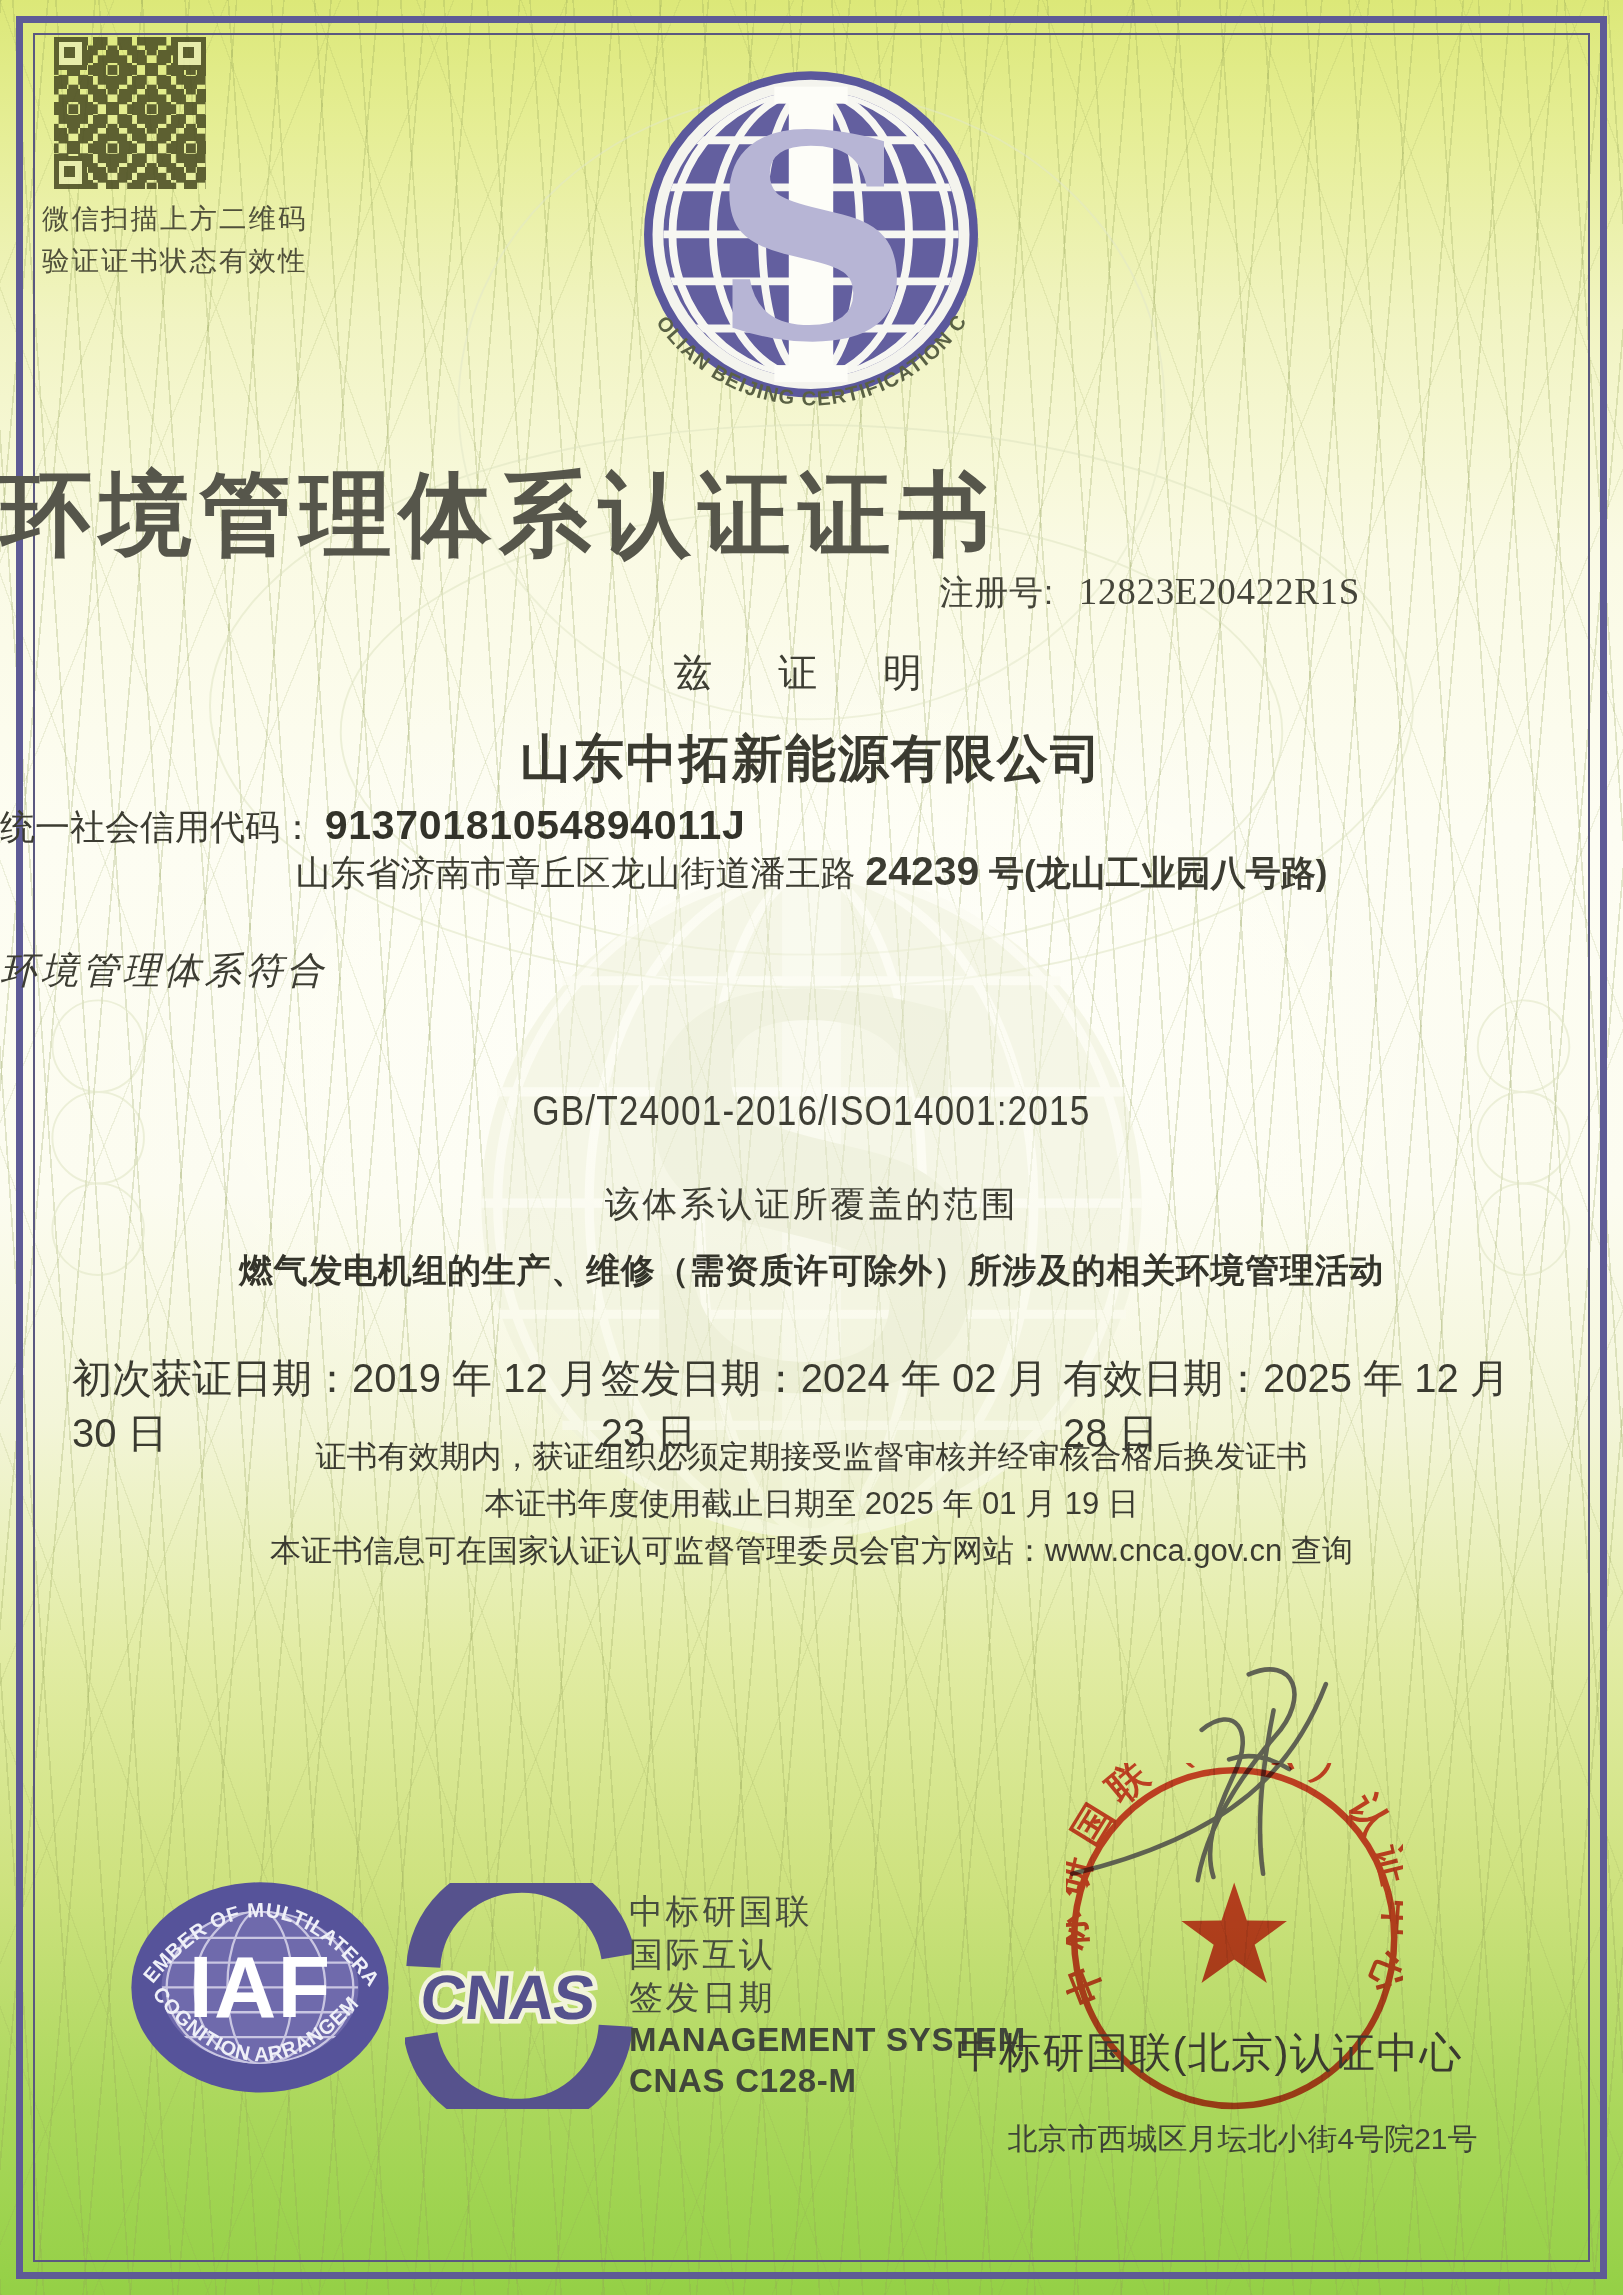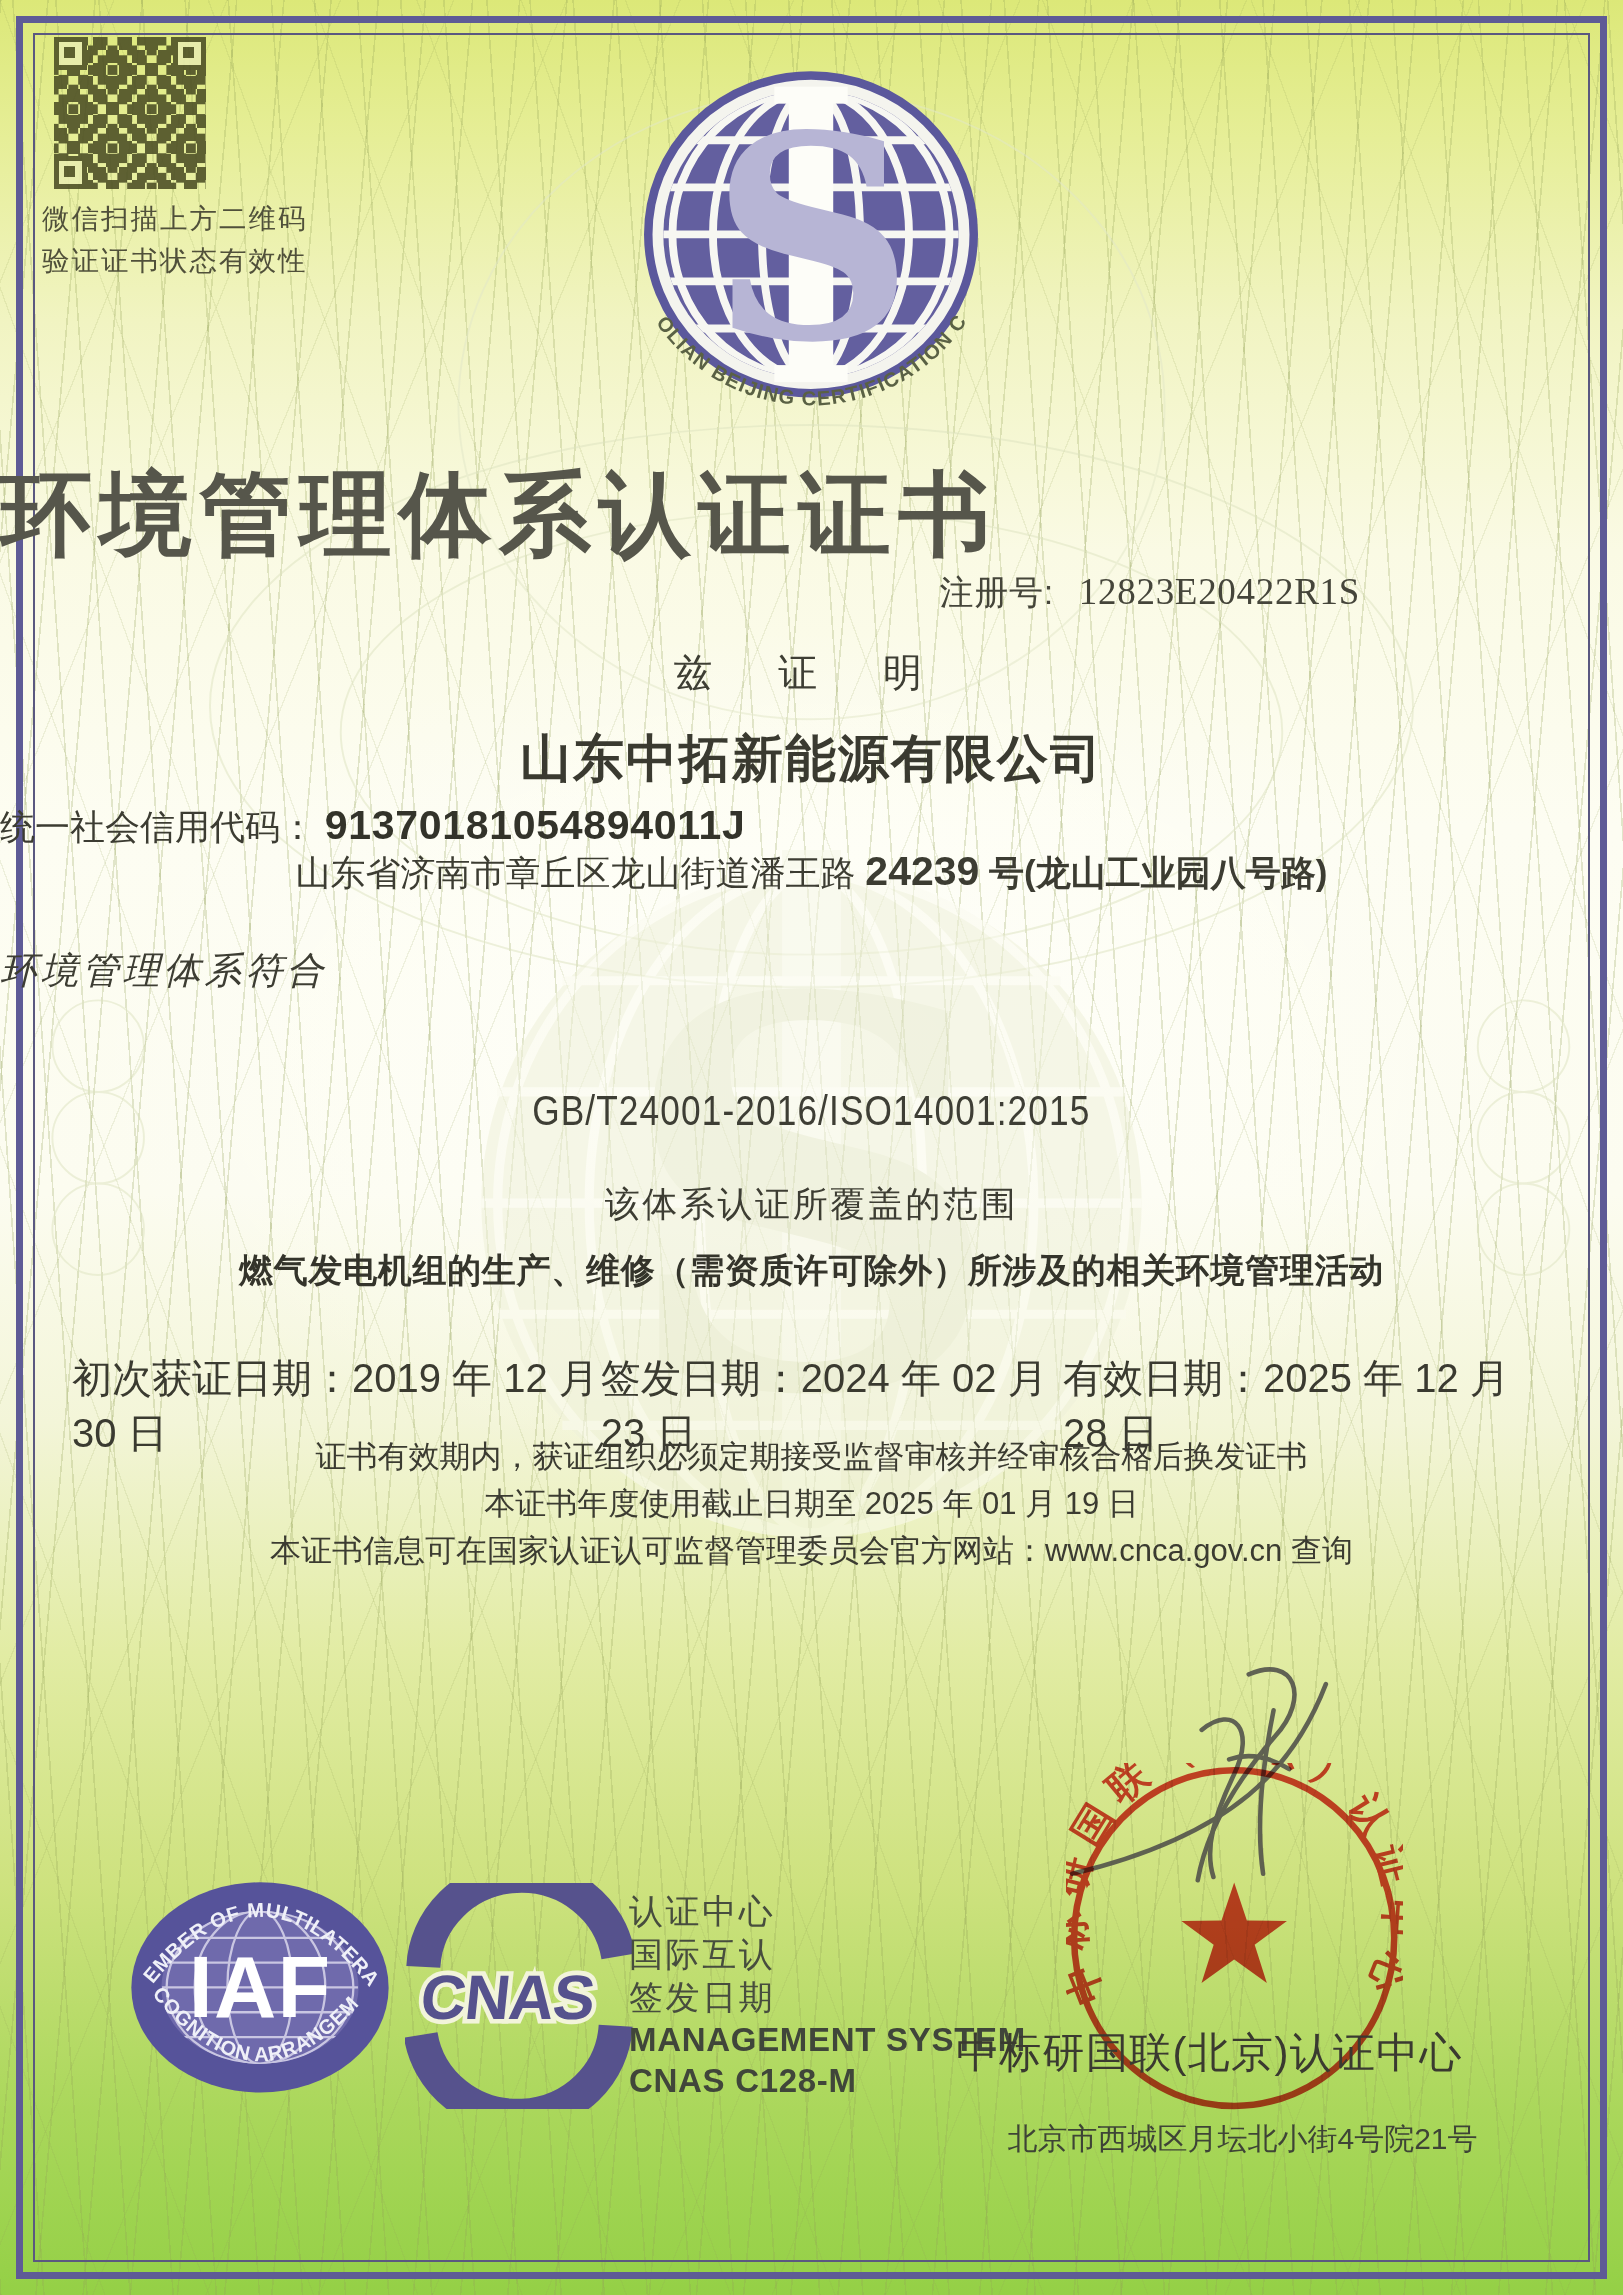--- a/index.html
+++ b/index.html
@@ -226,21 +226,21 @@
 
   <svg class="cnas-logo" width="229" height="226" viewBox="0 0 350 345">
     <g fill="none" stroke="#56528d" stroke-width="52">
       <path d="M 28,128 A 150,146 0 0 1 326,112"></path>
       <path d="M 322,218 A 150,146 0 0 1 24,232"></path>
     </g>
     <text x="175" y="208" text-anchor="middle" font-size="96" font-weight="bold" fill="#56528d" stroke="#f2f4da" stroke-width="14" paint-order="stroke" letter-spacing="-2" transform="skewX(-6)">CNAS</text>
   </svg>
 
   <div class="cnas-block">
-    <div class="zh">认证中心</div>
+    <div class="zh">中标研国联</div>
     <div class="zh">国际互认</div>
     <div class="zh">签发日期</div>
     <div class="en">MANAGEMENT SYSTEM</div>
     <div class="en">CNAS C128-M</div>
   </div>
 
   <div class="org-line">中标研国联(北京)认证中心</div>
   <div class="footer-contact">
     <div class="addr">北京市西城区月坛北小街4号院21号</div>
   </div>

